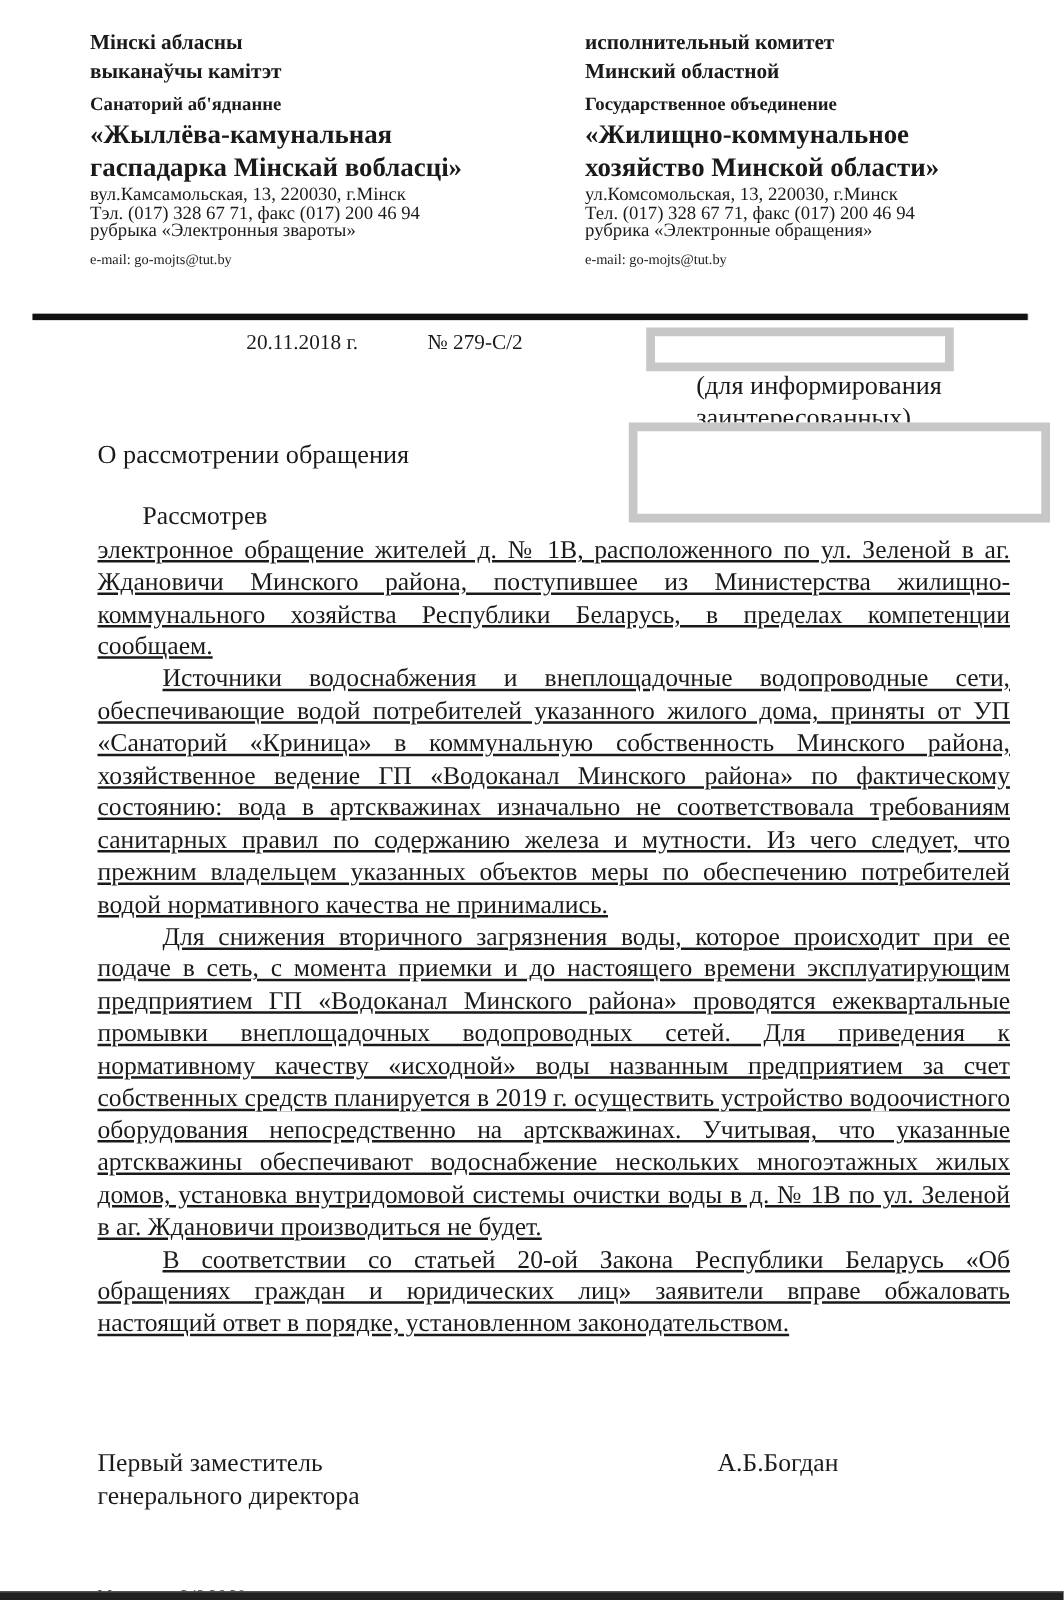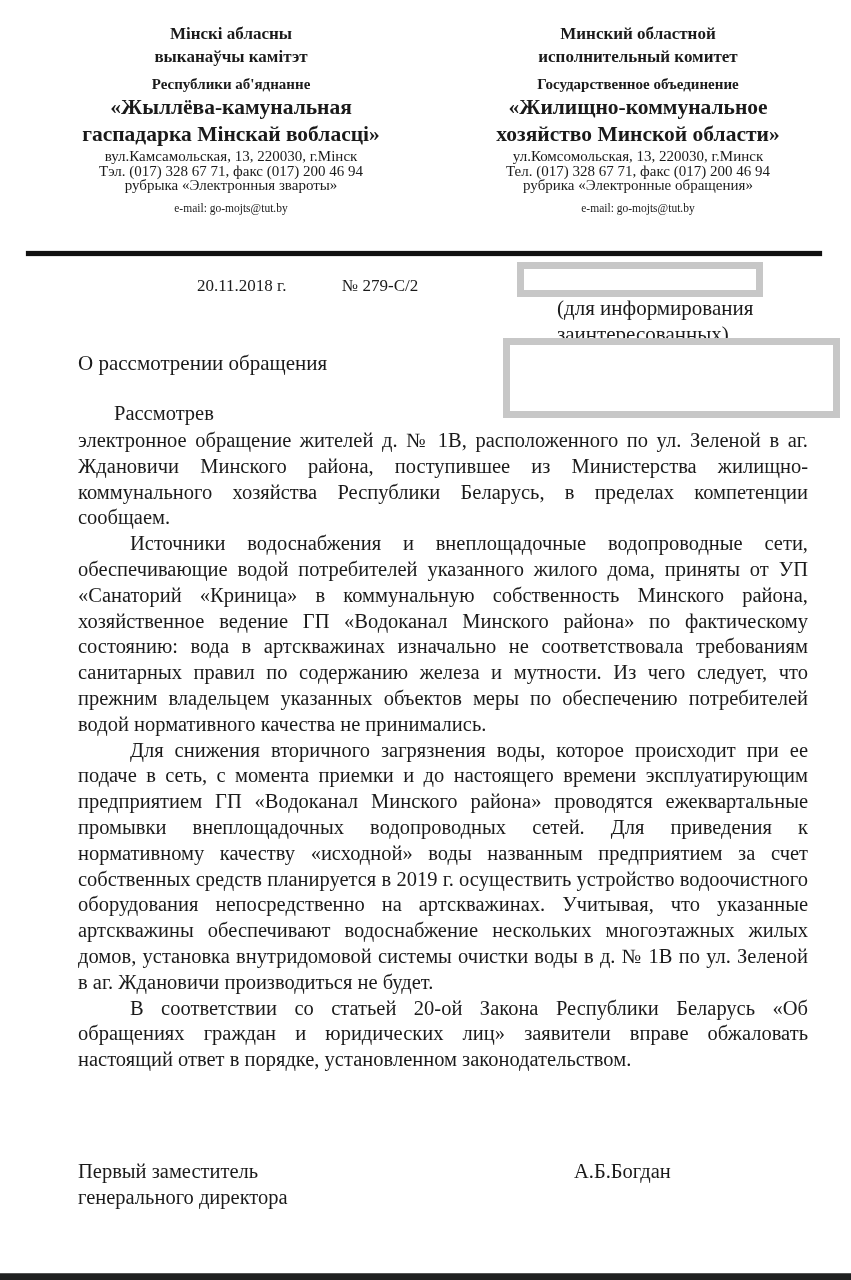--- a/index.html
+++ b/index.html
@@ -2,61 +2,61 @@
 <html><head>
 <meta charset="utf-8">
 <style>
   html, body { margin: 0; padding: 0; }
   body {
     width: 851px; height: 1280px; position: relative; overflow: hidden;
     background: #ffffff; color: #1a1a1a;
     font-family: "Liberation Serif", "DejaVu Serif", serif;
   }
   .abs { position: absolute; }
-  .hdr-col { position: absolute; top: 22px; text-align: center; }
+  .hdr-col { position: absolute; top: 22px; }
   .hdr-col .org1 { font-weight: bold; font-size: 17px; line-height: 23px; }
   .hdr-col .org2 { font-weight: bold; font-size: 15px; line-height: 20px; margin-top: 6px; }
   .hdr-col .org3 { font-weight: bold; font-size: 21.5px; line-height: 27px; }
   .hdr-col .contact { font-size: 15px; line-height: 14.5px; margin-top: 1px; }
   .hdr-col .email { font-size: 11.5px; line-height: 14px; margin-top: 8px; }
   #hdr-left { left: 72px; width: 318px; }
   #hdr-right { left: 468px; width: 340px; }
   .rule { left: 26px; width: 796px; top: 251px; height: 5px; background: #111; box-shadow: 0 0 1px #666; }
-  .meta { top: 276px; font-size: 17px; }
+  .meta { top: 264px; font-size: 17px; }
   .redact { position: absolute; box-sizing: border-box; border: 7px solid #c7c7c7; background: #fff; }
   .recipient-note { left: 522px; top: 295px; font-size: 21px; line-height: 26px; width: 260px; height: 44px; overflow: hidden; margin-left: 35px; }
   .subject { left: 78px; top: 351px; font-size: 21px; }
-  .body-text { left: 78px; width: 730px; font-size: 20.5px; line-height: 25.8px; text-align: justify; }
+  .body-text { left: 78px; width: 730px; font-size: 20.5px; line-height: 25.8px; text-align: justify; text-decoration: underline; }
   .p { margin: 0; text-indent: 52px; }
   .p.noindent { text-indent: 0; }
   .lead { left: 114px; top: 402px; font-size: 20.5px; }
   .sig { font-size: 20.5px; line-height: 26px; }
   .executor { left: 78px; top: 1229px; font-size: 13px; margin-top: 40px; }
   .bottom-bar { left: 0; top: 1273px; width: 851px; height: 7px; background: #1f2020; border-top: 1px solid #555; }
 </style>
 </head>
 <body>
 
 <div id="hdr-left" class="hdr-col">
   <div class="org1">Мінскі абласны</div>
   <div class="org1">выканаўчы камітэт</div>
-  <div class="org2">Республики аб'яднанне</div>
+  <div class="org2">Санаторий аб'яднанне</div>
   <div class="org3">«Жыллёва-камунальная</div>
   <div class="org3">гаспадарка Мінскай вобласці»</div>
   <div class="contact">
     <div>вул.Камсамольская, 13,  220030,  г.Мінск</div>
     <div>Тэл. (017) 328 67 71, факс (017) 200 46 94</div>
     <div>рубрыка «Электронныя звароты»</div>
   </div>
   <div class="email">e-mail: go-mojts@tut.by</div>
 </div>
 
 <div id="hdr-right" class="hdr-col">
+  <div class="org1">исполнительный комитет</div>
   <div class="org1">Минский областной</div>
-  <div class="org1">исполнительный комитет</div>
   <div class="org2">Государственное объединение</div>
   <div class="org3">«Жилищно-коммунальное</div>
   <div class="org3">хозяйство Минской области»</div>
   <div class="contact">
     <div>ул.Комсомольская, 13, 220030,  г.Минск</div>
     <div>Тел. (017) 328 67 71, факс (017) 200 46 94</div>
     <div>рубрика «Электронные обращения»</div>
   </div>
   <div class="email">e-mail: go-mojts@tut.by</div>
 </div>

